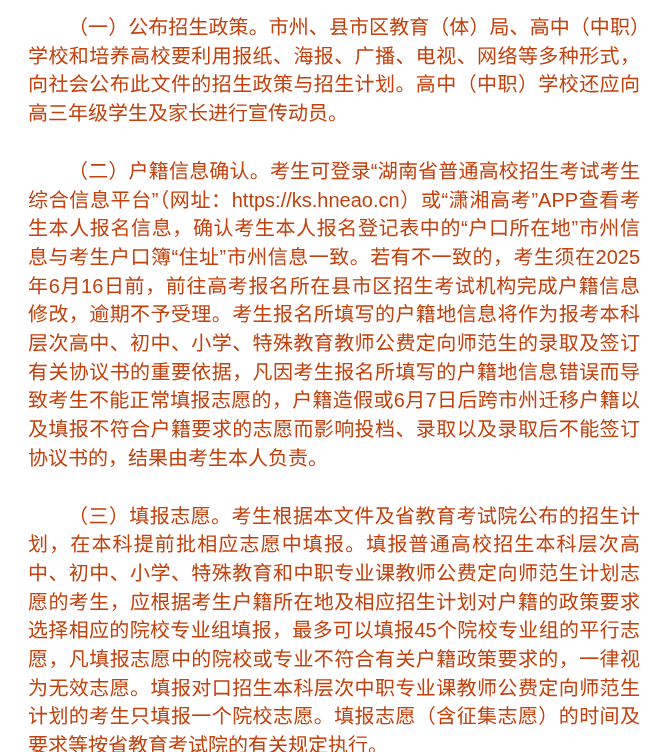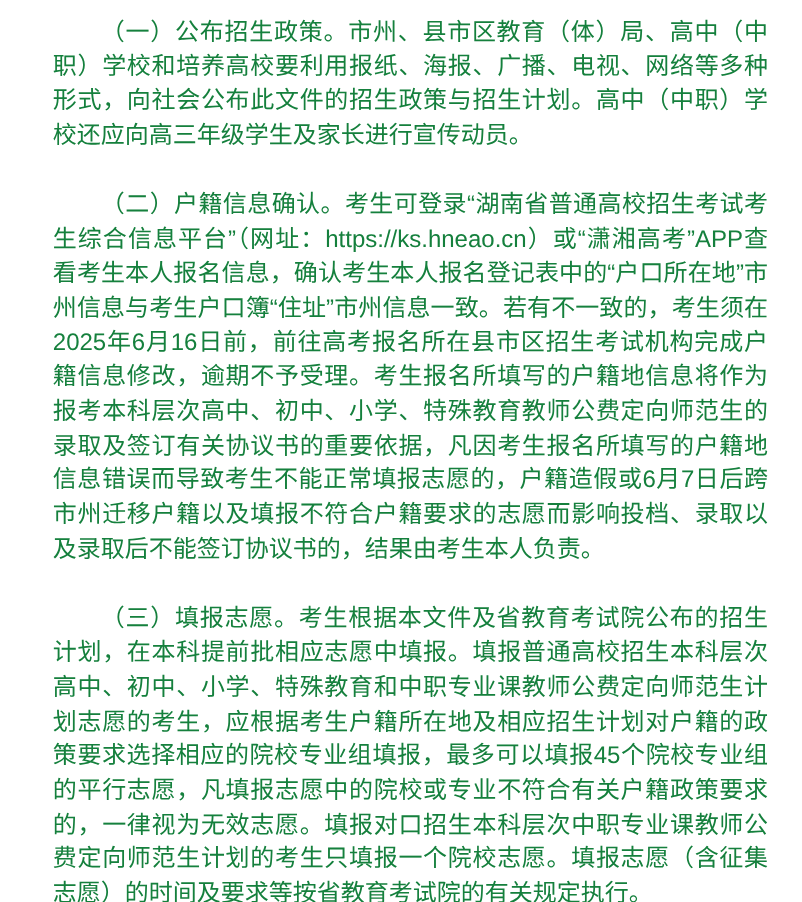--- a/index.html
+++ b/index.html
@@ -13,25 +13,25 @@
     box-sizing: border-box;
     background: #ffffff;
     padding: 13px 28px 0 28px;
     overflow: hidden;
   }
   .para {
     font-family: "Liberation Sans", sans-serif;
     font-size: 20px;
     line-height: 28.7px;
     font-weight: 400;
-    color: #15803d;
+    color: #c2410c;
     text-align: justify;
     text-justify: inter-ideograph;
     text-indent: 2em;
-    margin: 0 0 29px 16px;
+    margin: 0 0 29px 0;
     word-break: break-all;
   }
   .para:last-child {
     margin-bottom: 0;
   }
 </style>
 </head>
 <body>
 
 <div class="page">

